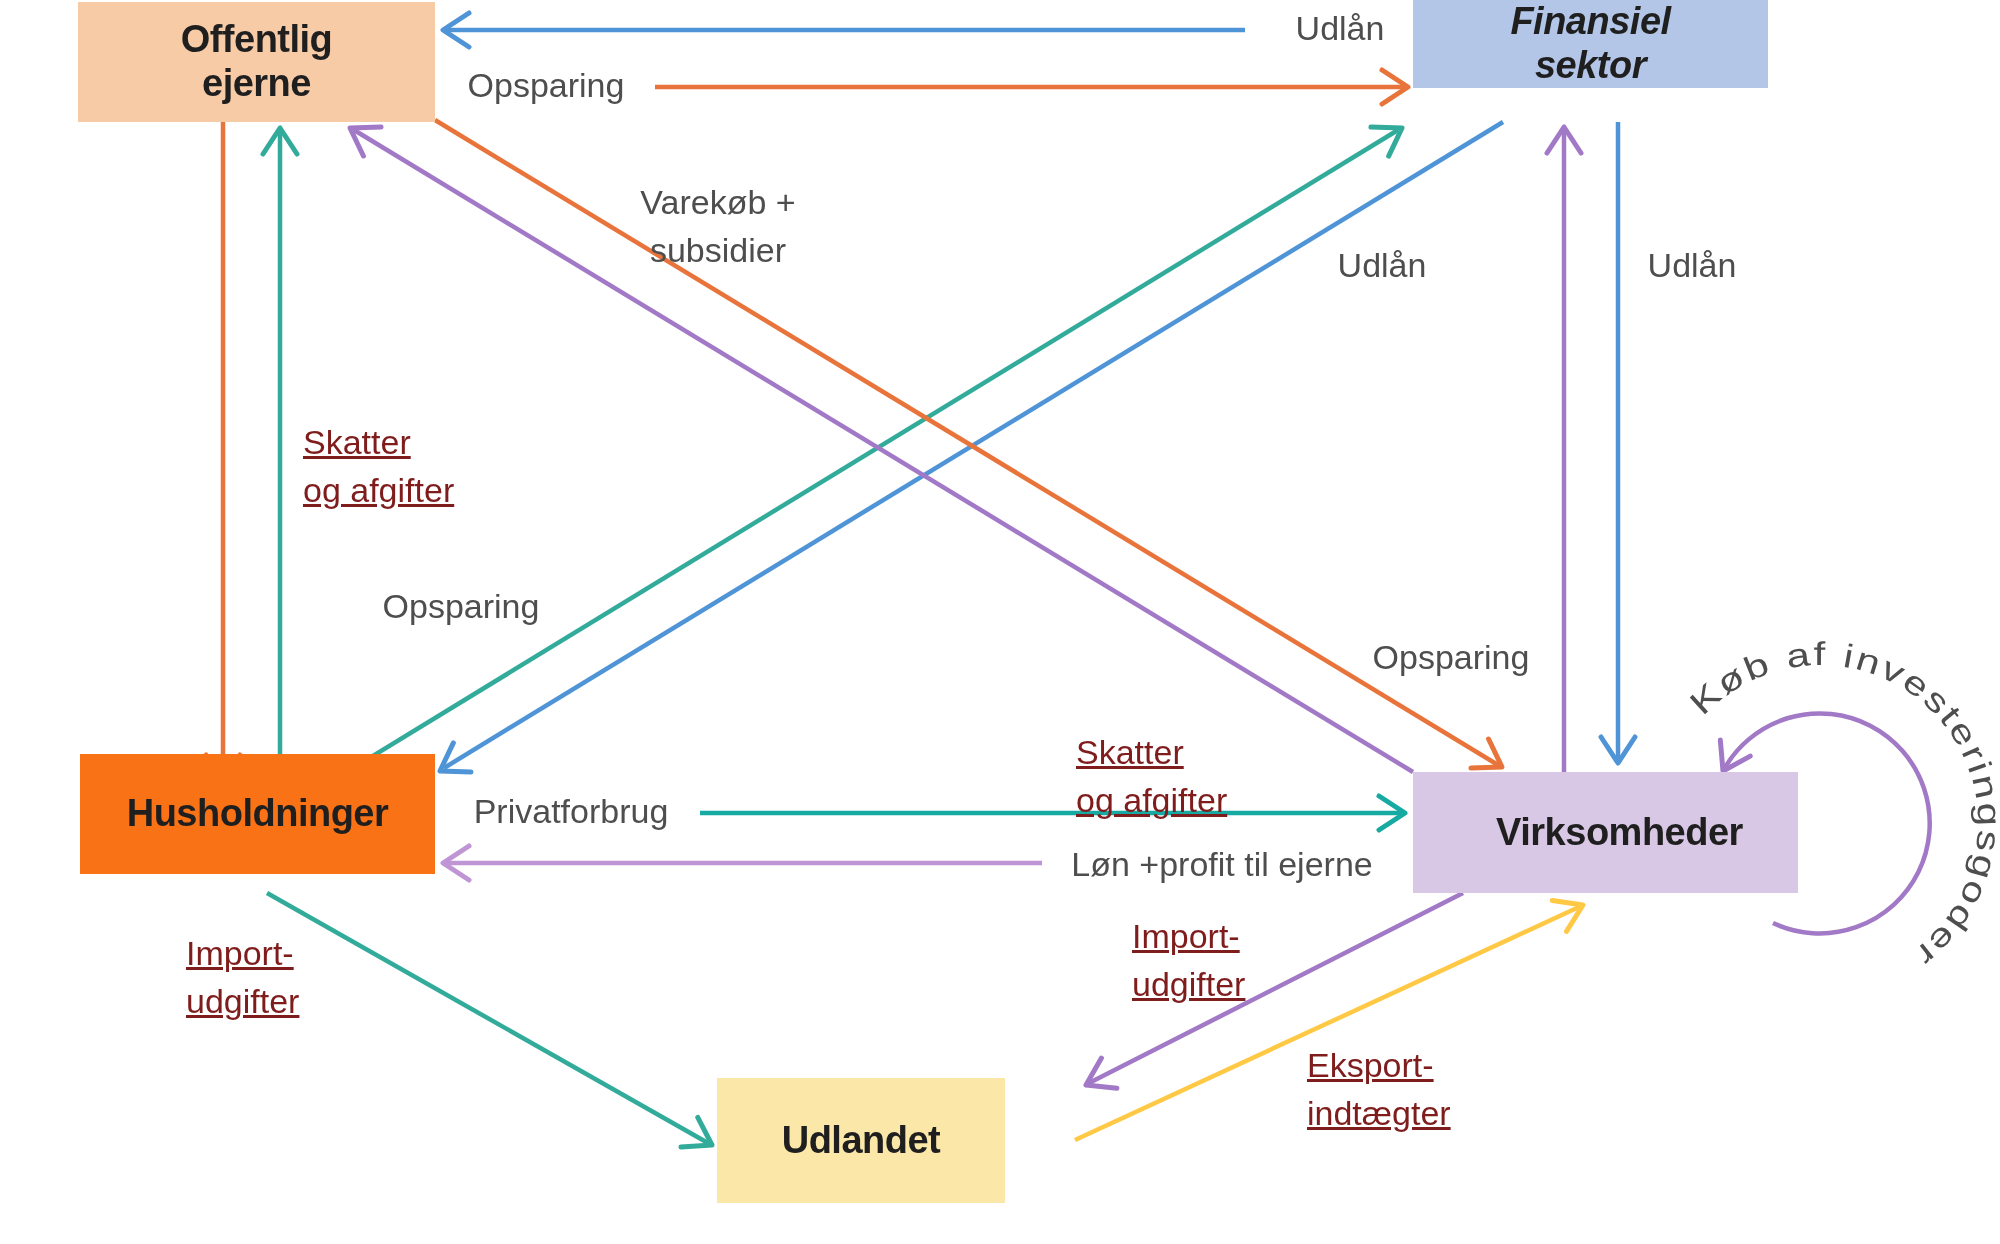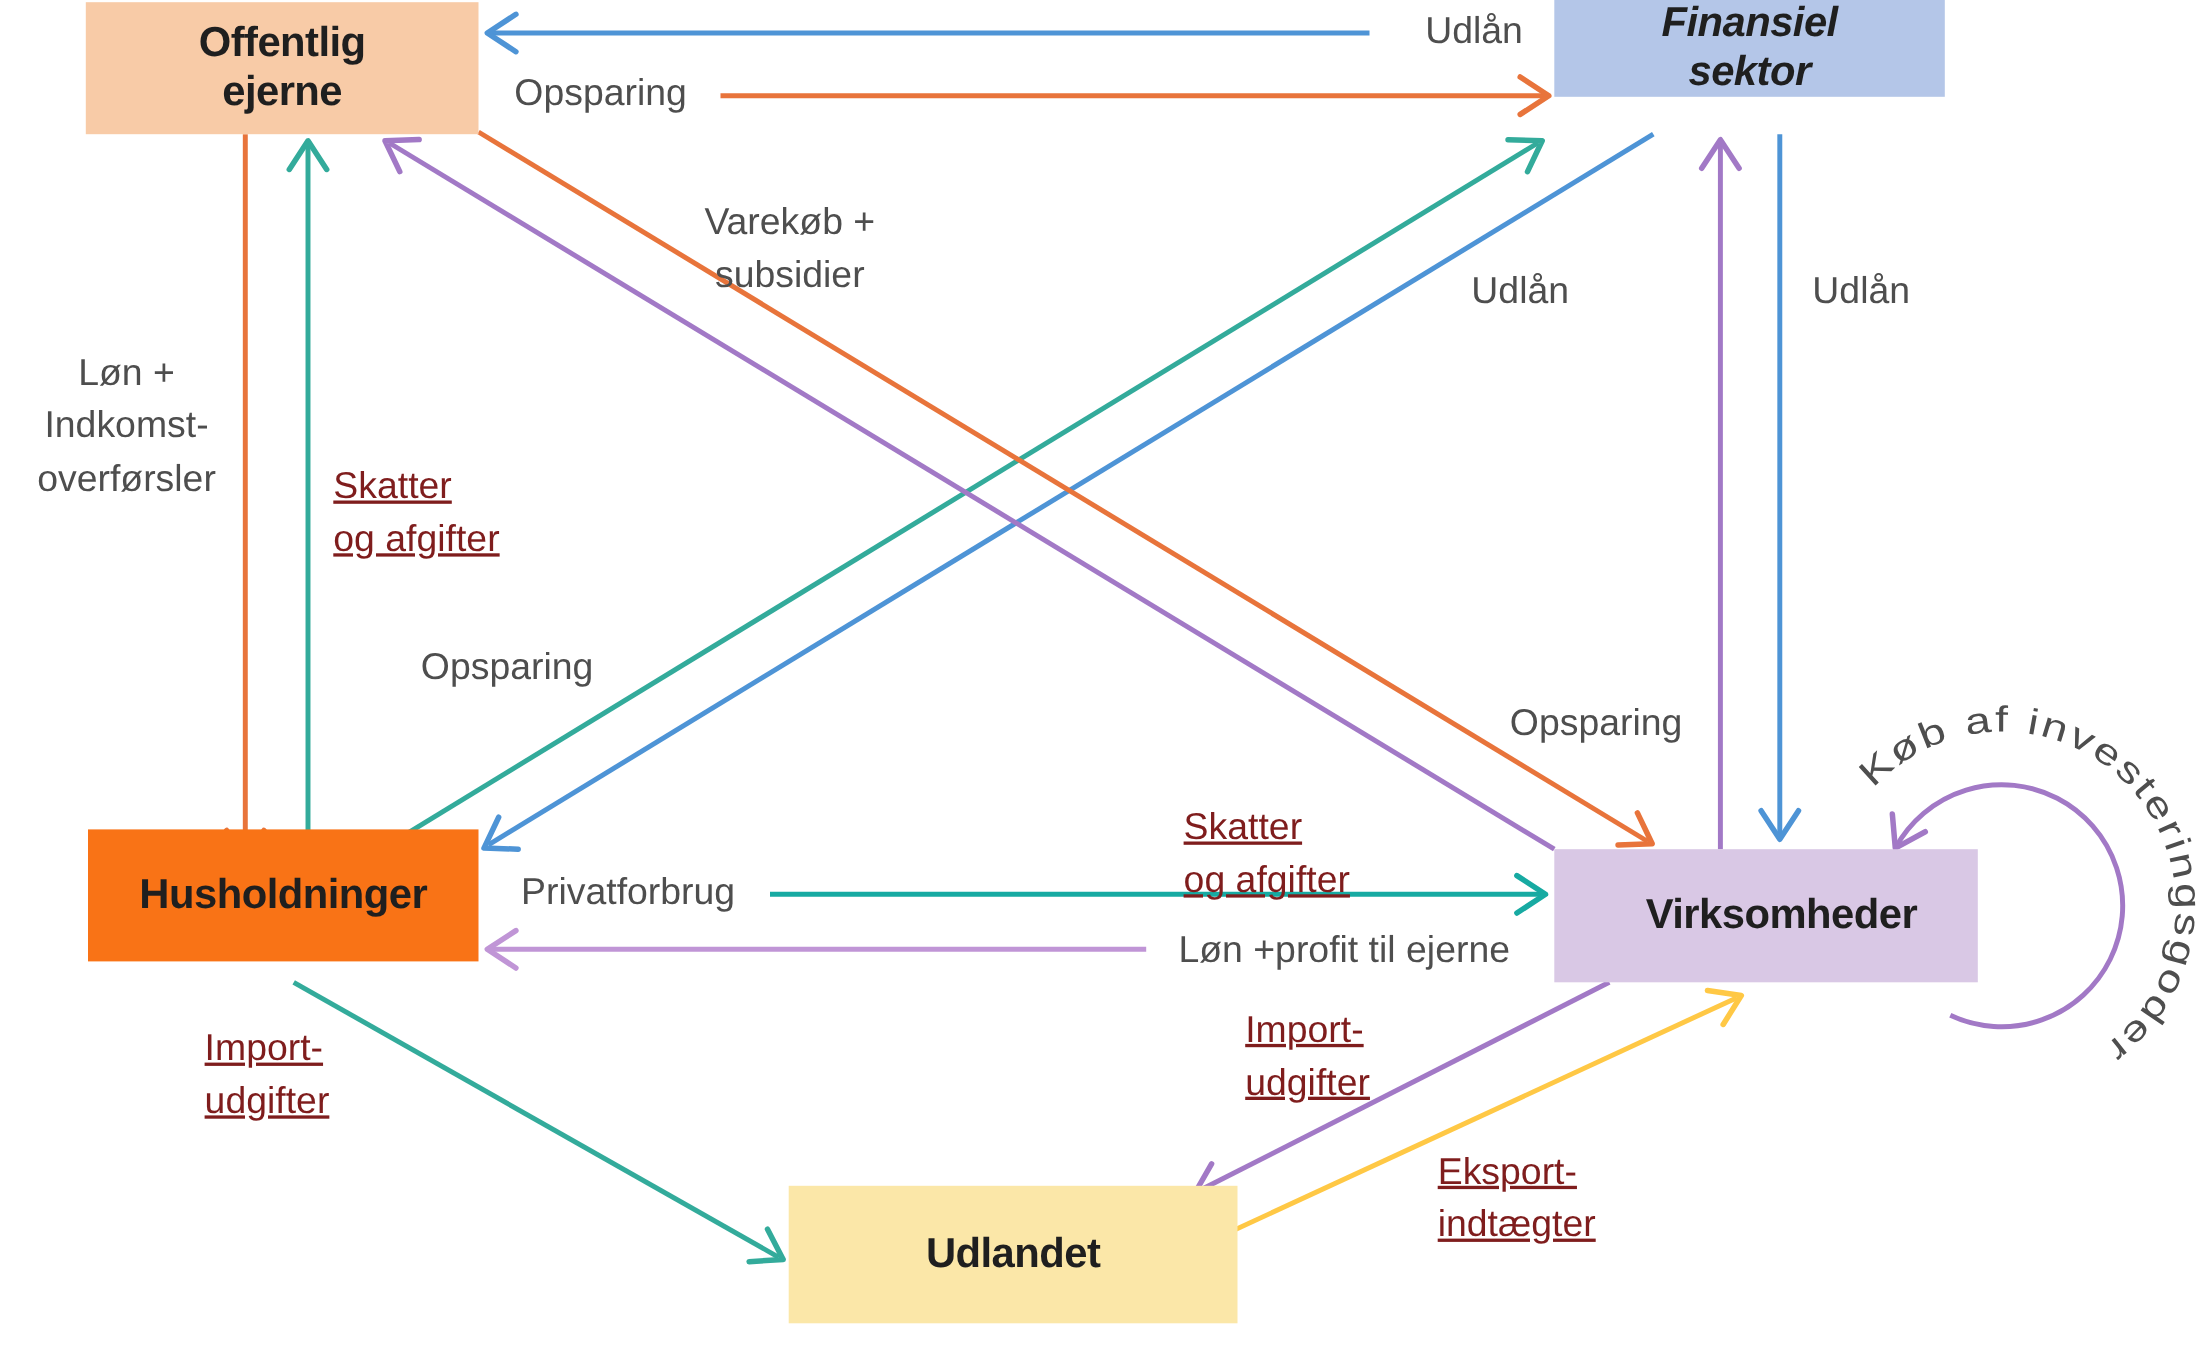--- a/index.html
+++ b/index.html
@@ -104,27 +104,24 @@
       <textPath href="#loopTextPath" textLength="530" lengthAdjust="spacingAndGlyphs">Køb af investeringsgoder</textPath>
     </text>
   </svg>
 
   <div class="node" style="left: 78px; top: 2px; width: 357px; height: 120px; background: rgb(248, 203, 167);">Offentlig
 ejerne</div>
   <div class="node" style="left: 1413px; top: 0px; width: 355px; height: 88px; background: rgb(180, 198, 232); font-style: italic;">Finansiel
 sektor</div>
   <div class="node" style="left: 80px; top: 754px; width: 355px; height: 120px; background: #f97316;">Husholdninger</div>
   <div class="node" style="left: 1413px; top: 772px; width: 357px; height: 121px; background: rgb(217, 200, 229); padding-left: 28px;">Virksomheder</div>
-  <div class="node" style="left: 717px; top: 1078px; width: 408px; height: 125px; background: rgb(251, 231, 168);">Udlandet</div>
+  <div class="node" style="left: 717px; top: 1078px; width: 288px; height: 125px; background: rgb(251, 231, 168);">Udlandet</div>
 
   <div class="lbl" style="left:1340px;top:28px;">Udlån</div>
   <div class="lbl" style="left:546px;top:85px;">Opsparing</div>
-  <div class="lbl" style="left:115px;top:387px;">Løn +
-Indkomst-
-overførsler</div>
   <div class="lbl-left" style="left:303px;top:418px;">Skatter
 og afgifter</div>
   <div class="lbl" style="left:461px;top:606px;">Opsparing</div>
   <div class="lbl" style="left:1382px;top:265px;">Udlån</div>
   <div class="lbl" style="left:718px;top:226px;">Varekøb +
 subsidier</div>
   <div class="lbl-left" style="left:1076px;top:728px;">Skatter
 og afgifter</div>
   <div class="lbl" style="left:1451px;top:657px;">Opsparing</div>
   <div class="lbl" style="left:1692px;top:265px;">Udlån</div>

